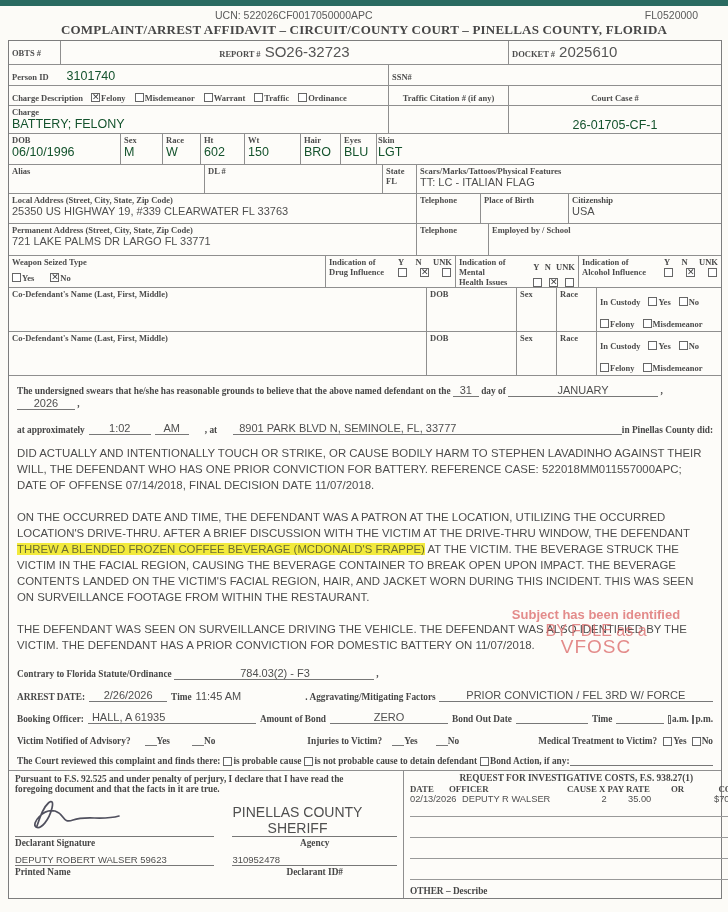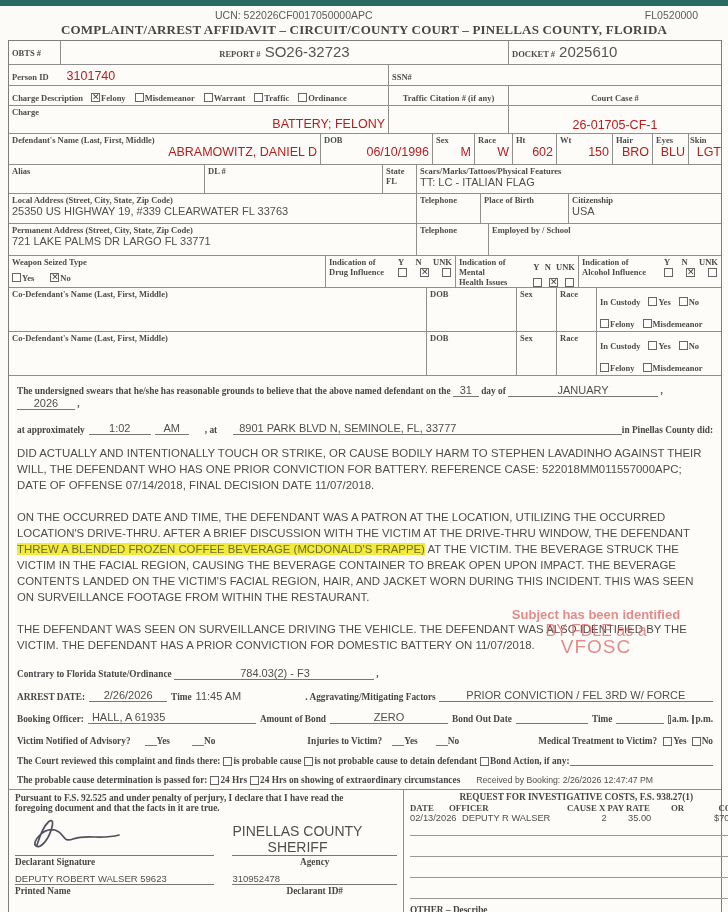--- a/index.html
+++ b/index.html
@@ -14,21 +14,21 @@
   .title { text-align:center; font-weight:bold; font-size:13px; color:#474747; letter-spacing:.2px; padding:1px 0 2px; }
 
   
   .form { margin:0 6px 0 8px; border:1px solid #7d7d7d; background:#fdfcf9; }
   .row { display:flex; border-bottom:1px solid #8f8f8f; align-items:stretch; }
   .c { border-right:1px solid #8f8f8f; padding:1px 3px 0; overflow:hidden; }
   .c.last { border-right:none; }
   .lbl { font:bold 8.5px "Liberation Serif", serif; color:#4c4c4c; }
   .val { font:11px "Liberation Sans", sans-serif; color:#4f4f4f; }
   .vbig { font:15px "Liberation Sans", sans-serif; color:#555; }
-  .vmed { font:12.5px "Liberation Sans", sans-serif; color:#b91c1c;text-align:right; }
+  .vmed { font:12.5px "Liberation Sans", sans-serif; color:#14532d; }
   .flex1 { flex:1; }
   .ctr { text-align:center; }
 
   .cb { display:inline-block; width:9px; height:9px; border:1px solid #666; background:#fff;
         position:relative; vertical-align:-1px; margin-right:1px; }
   .cb.x::after { content:"✕"; position:absolute; left:0px; top:-2px; font:9px "Liberation Sans",sans-serif; color:#3f3f3f; }
 
   .ind-r { display:flex; justify-content:space-between; align-items:center; }
   .trio { display:flex; width:54px; justify-content:space-between; }
   .trio span { font:bold 8.5px "Liberation Serif", serif; }
@@ -120,24 +120,20 @@
         <div class="lbl">Charge</div>
         <div class="vmed">BATTERY; FELONY</div>
       </div>
       <div class="c" style="width:120px"></div>
       <div class="c last ctr" style="padding-top:9px; width:212px">
         <span class="vmed">26-01705-CF-1</span>
       </div>
     </div>
 
     <div class="row" style="min-height:31px">
-      <div class="c flex1">
-        <div class="lbl">Defendant's Name (Last, First, Middle)</div>
-        <div class="vmed">ABRAMOWITZ, DANIEL D</div>
-      </div>
       <div class="c" style="width:112px">
         <div class="lbl">DOB</div>
         <div class="vmed">06/10/1996</div>
       </div>
       <div class="c" style="width:42px">
         <div class="lbl">Sex</div>
         <div class="vmed">M</div>
       </div>
       <div class="c" style="width:38px">
         <div class="lbl">Race</div>
@@ -416,28 +412,20 @@
         <span class="sworn">The Court reviewed this complaint and finds there:</span>
         <span class="cb" style="margin-left:3px"></span>
           <span class="sworn">is probable cause</span>
         <span class="cb" style="margin-left:3px"></span>
           <span class="sworn">is not probable cause to detain defendant</span>
         <span class="cb" style="margin-left:3px"></span>
           <span class="sworn">Bond Action, if any:</span>
         <span class="uline" style="flex:1"></span>
       </div>
 
-      <div class="bline" style="margin-top:9px">
-        <span class="sworn">The probable cause determination is passed for:</span>
-        <span class="cb" style="margin-left:3px"></span>
-          <span class="sworn">24 Hrs</span>
-        <span class="cb" style="margin-left:3px"></span>
-          <span class="sworn">24 Hrs on showing of extraordinary circumstances</span>
-        <span class="smallsans" style="margin-left:16px; font-size:8.7px">Received by Booking: 2/26/2026 12:47:47 PM</span>
-      </div>
     </div>
 
     <div class="bottom">
       <div class="bleft">
         <div class="sworn" style="width:360px">Pursuant to F.S. 92.525 and under penalty of perjury, I declare that I have read the foregoing document and that the facts in it are true.</div>
         <div class="sigrow" style="align-items:flex-end; margin-top:0">
           <div style="width:200px">
             <svg width="160" height="38" viewBox="0 0 160 38">
               <path d="M22 32 C 30 6, 40 2, 37 14 C 34 26, 26 36, 21 33 C 16 30, 28 14, 40 17 C 50 20, 47 30, 58 26 C 72 21, 86 27, 104 22" fill="none" stroke="#50505e" stroke-width="1.7" stroke-linecap="round"></path>
             </svg>

